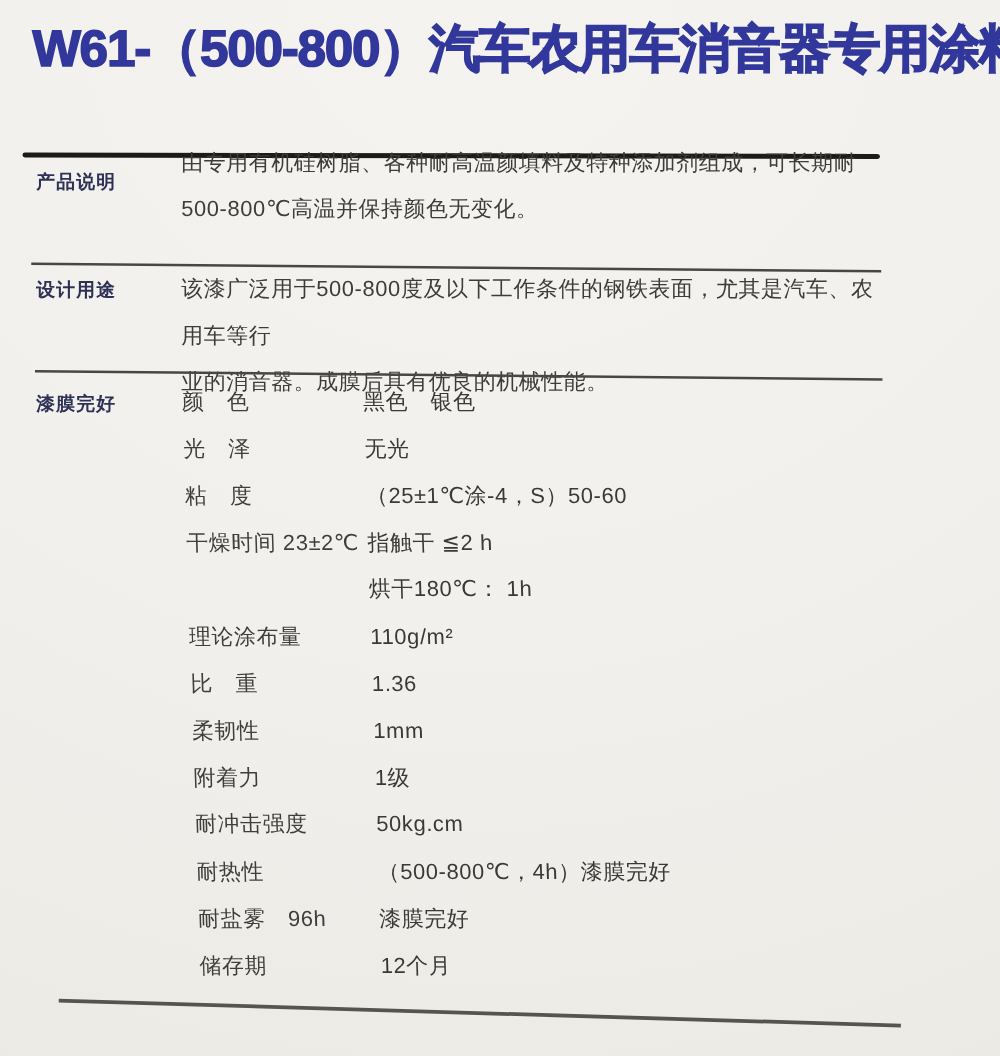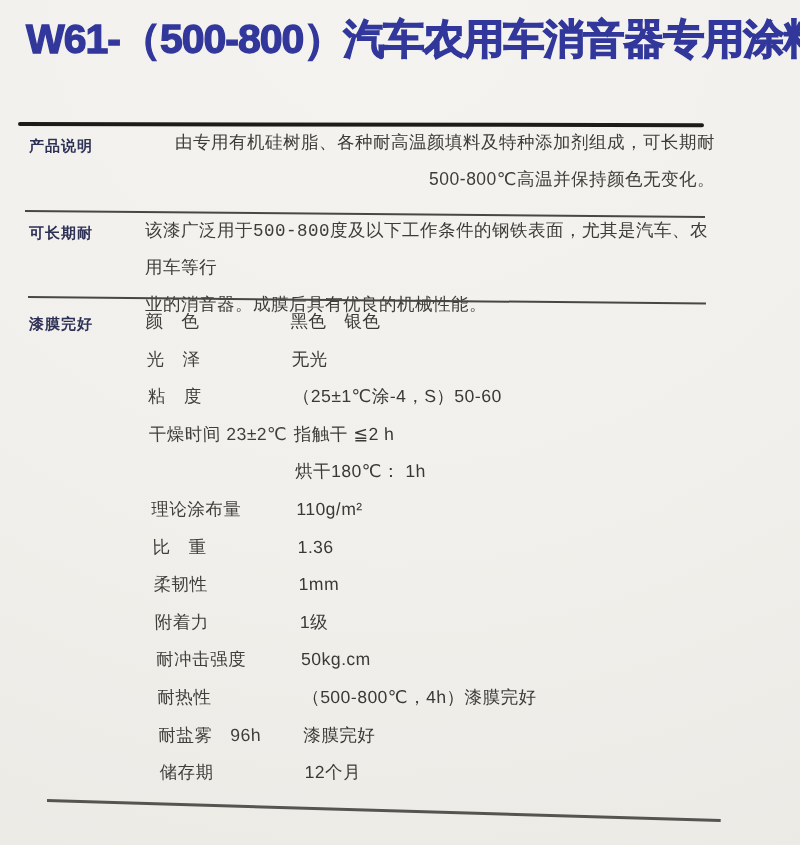--- a/index.html
+++ b/index.html
@@ -64,22 +64,22 @@
     position: absolute;
     left: 145px;
     width: 570px;
     font-size: 17.5px;
     line-height: 37px;
     font-weight: 500;
     letter-spacing: 0.5px;
     color: #3e3c39;
     white-space: pre-wrap;
   }
-  .body-1 { top: 124px; text-align: right; }
-  .body-2 { top: 213px; font-family: Liberation Mono, monospace; }
+  .body-1 { top: 112px; }
+  .body-2 { top: 213px; }
   .spec-table {
     position: absolute;
     left: 145px; top: 309px;
     width: 600px;
     transform: skewX(1.8deg);
     transform-origin: 0 0;
   }
   .spec-row {
     display: flex;
     height: 37.6px;
@@ -112,21 +112,21 @@
   <h1 class="title">W61-（500-800）汽车农用车消音器专用涂料</h1>
 
   <div class="rule rule-thick"></div>
 
   <div class="sec-label label-1">产品说明</div>
   <div class="sec-body body-1">由专用有机硅树脂、各种耐高温颜填料及特种添加剂组成，可长期耐
 500-800℃高温并保持颜色无变化。</div>
 
   <div class="rule rule-thin rule-s1"></div>
 
-  <div class="sec-label label-2">可长期耐</div>
+  <div class="sec-label label-2">设计用途</div>
   <div class="sec-body body-2">该漆广泛用于500-800度及以下工作条件的钢铁表面，尤其是汽车、农用车等行
 业的消音器。成膜后具有优良的机械性能。</div>
 
   <div class="rule rule-thin rule-s2"></div>
 
   <div class="sec-label label-3">漆膜完好</div>
 
   <div class="spec-table">
     <div class="spec-row">
       <span class="spec-name">颜　色</span>

